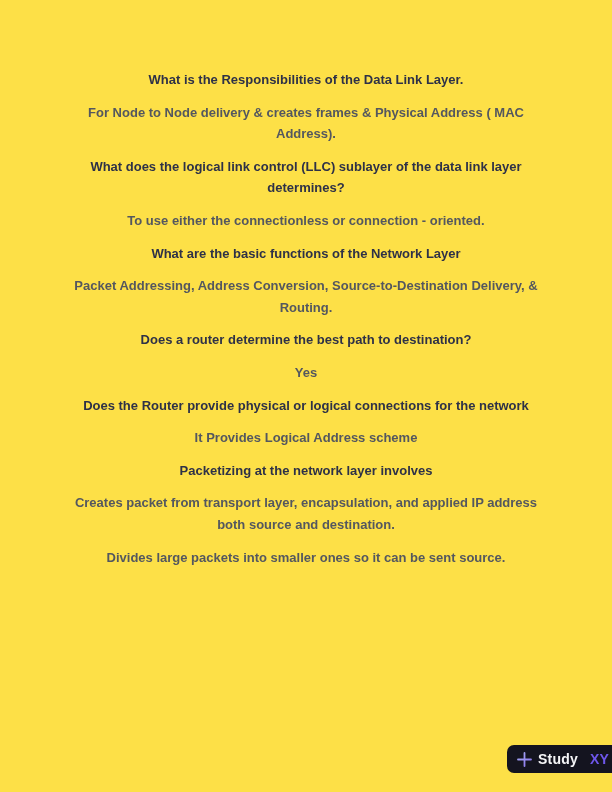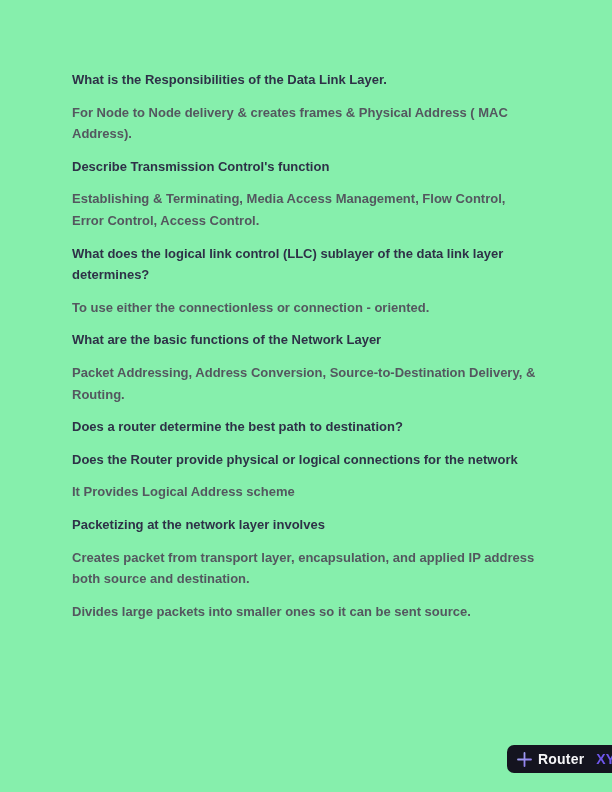--- a/index.html
+++ b/index.html
@@ -4,23 +4,24 @@
 <style>
   html, body {
     margin: 0;
     padding: 0;
     background: #ffffff;
   }
   .page {
     position: relative;
     width: 612px;
     height: 792px;
-    background: #86efac;
+    background: #fde047;
     overflow: hidden;
     font-family: "Liberation Sans", sans-serif;
+    text-align: center;
   }
   .content {
     position: absolute;
     left: 72px;
     top: 69px;
     width: 468px;
   }
   .qa p {
     margin: 0 0 11px 0;
     font-size: 13px;
@@ -67,37 +68,34 @@
 
 <div class="page">
   <div class="content">
 
     <section class="qa">
       <p class="q">What is the Responsibilities of the Data Link Layer.</p>
       <p class="a">For Node to Node delivery &amp; creates frames &amp; Physical Address ( MAC Address).</p>
     </section>
 
 
-    <section class="qa">
-      <p class="q">Describe Transmission Control's function</p>
-      <p class="a">Establishing &amp; Terminating, Media Access Management, Flow Control, Error Control, Access Control.</p>
-    </section>
 
     <section class="qa">
       <p class="q">What does the logical link control (LLC) sublayer of the data link layer determines?</p>
       <p class="a">To use either the connectionless or connection - oriented.</p>
     </section>
 
     <section class="qa">
       <p class="q">What are the basic functions of the Network Layer</p>
       <p class="a">Packet Addressing, Address Conversion, Source-to-Destination Delivery, &amp; Routing.</p>
     </section>
 
     <section class="qa">
       <p class="q">Does a router determine the best path to destination?</p>
+      <p class="a">Yes</p>
     </section>
 
     <section class="qa">
       <p class="q">Does the Router provide physical or logical connections for the network</p>
       <p class="a">It Provides Logical Address scheme</p>
     </section>
 
     <section class="qa">
       <p class="q">Packetizing at the network layer involves</p>
       <p class="a">Creates packet from transport layer, encapsulation, and applied IP address both source and destination.</p>
@@ -112,16 +110,16 @@
   <div class="badge">
     <svg class="plus" viewBox="0 0 15 15" aria-hidden="true">
       <defs>
         <linearGradient id="plusGrad" x1="0" y1="0" x2="1" y2="1">
           <stop offset="0" stop-color="#a5aaf2"></stop>
           <stop offset="1" stop-color="#8b72ee"></stop>
         </linearGradient>
       </defs>
       <path d="M7.5 1 V14 M1 7.5 H14" stroke="url(#plusGrad)" stroke-width="1.8" stroke-linecap="round" fill="none"></path>
     </svg>
-    <span class="brand brand-primary">Router</span>
+    <span class="brand brand-primary">Study</span>
       <span class="brand brand-secondary">XY</span>
   </div>
 </div>
 
 </body></html>

